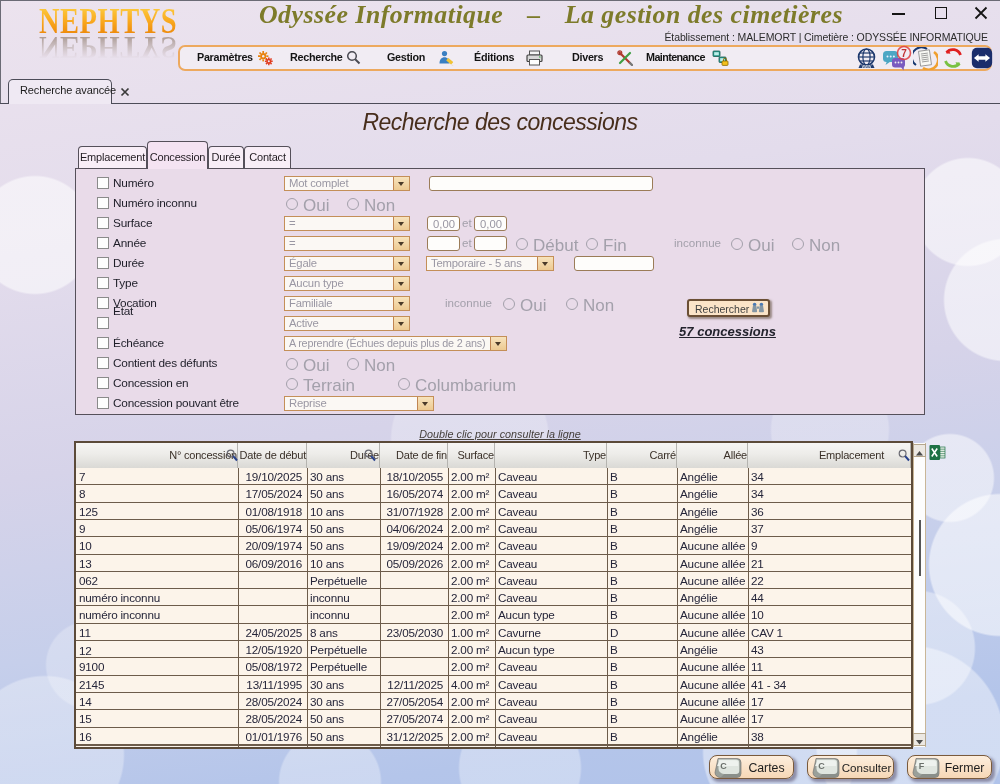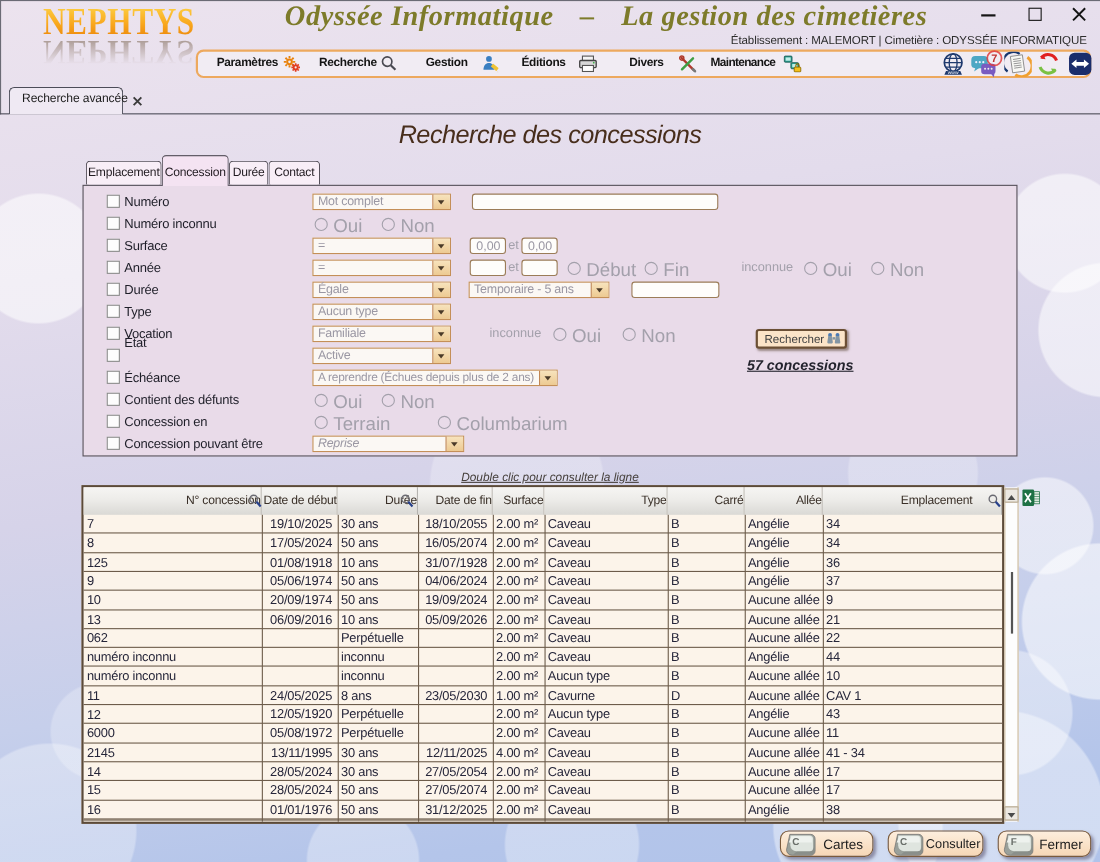--- a/index.html
+++ b/index.html
@@ -335,21 +335,21 @@
       <span class="a"></span>
     </div>
 <div class="abs rad" style="left:286px; top:358px;"></div>
 <div class="abs rlbl" style="left:303px; top:356px;">Oui</div>
 <div class="abs rad" style="left:347px; top:358px;"></div>
 <div class="abs rlbl" style="left:364px; top:356px;">Non</div>
 <div class="abs rad" style="left:286px; top:378px;"></div>
 <div class="abs rlbl" style="left:303px; top:376px;">Terrain</div>
 <div class="abs rad" style="left:398px; top:378px;"></div>
 <div class="abs rlbl" style="left:415px; top:376px;">Columbarium</div>
-<div class="abs dd" style="left:284px; top:396px; width:138px;font-style:italic;">
+<div class="abs dd" style="left:284px; top:396px; width:150px;">
       <span class="t">Reprise</span>
       <span class="a"></span>
     </div>
 </div>
 <div class="abs" id="rech">Rechercher&nbsp;&nbsp;<svg style="position:absolute; right:3px; top:1px;" width="14" height="14" viewBox="0 0 14 14">
 <circle cx="3.6" cy="2.6" r="1.8" fill="#4a7ab5"></circle>
 <circle cx="10.4" cy="2.6" r="1.8" fill="#4a7ab5"></circle>
 <path d="M2 3.5 h3.2 l0.9 5.5 a1 1 0 0 1 -1 1.2 h-3 a1 1 0 0 1 -1 -1.2 Z" fill="#8496a4"></path>
 <path d="M8.8 3.5 h3.2 l0.9 5.6 a1 1 0 0 1 -1 1.2 h-3 a1 1 0 0 1 -1 -1.2 Z" fill="#8496a4"></path>
 <rect x="5.8" y="4.5" width="2.4" height="2.2" fill="#8496a4"></rect>
@@ -452,21 +452,21 @@
 <div class="abs td" style="left:680px; top:625.7px;">Aucune allée</div>
 <div class="abs td" style="left:751px; top:625.7px;">CAV 1</div>
 <div class="abs td" style="left:79px; top:644px;">12</div>
 <div class="abs td" style="left:238px; top:643.0px; width:64px; text-align:right;">12/05/1920</div>
 <div class="abs td" style="left:310px; top:643.0px;">Perpétuelle</div>
 <div class="abs td" style="left:451px; top:643.0px;">2.00 m²</div>
 <div class="abs td" style="left:498px; top:643.0px;">Aucun type</div>
 <div class="abs td" style="left:610px; top:643.0px;">B</div>
 <div class="abs td" style="left:680px; top:643.0px;">Angélie</div>
 <div class="abs td" style="left:751px; top:643.0px;">43</div>
-<div class="abs td" style="left:79px; top:660.3px;">6000</div>
+<div class="abs td" style="left:79px; top:660.3px;">9100</div>
 <div class="abs td" style="left:238px; top:660.3px; width:64px; text-align:right;">05/08/1972</div>
 <div class="abs td" style="left:310px; top:660.3px;">Perpétuelle</div>
 <div class="abs td" style="left:451px; top:660.3px;">2.00 m²</div>
 <div class="abs td" style="left:498px; top:660.3px;">Caveau</div>
 <div class="abs td" style="left:610px; top:660.3px;">B</div>
 <div class="abs td" style="left:680px; top:660.3px;">Aucune allée</div>
 <div class="abs td" style="left:751px; top:660.3px;">11</div>
 <div class="abs td" style="left:79px; top:677.6px;">2145</div>
 <div class="abs td" style="left:238px; top:677.6px; width:64px; text-align:right;">13/11/1995</div>
 <div class="abs td" style="left:310px; top:677.6px;">30 ans</div>

